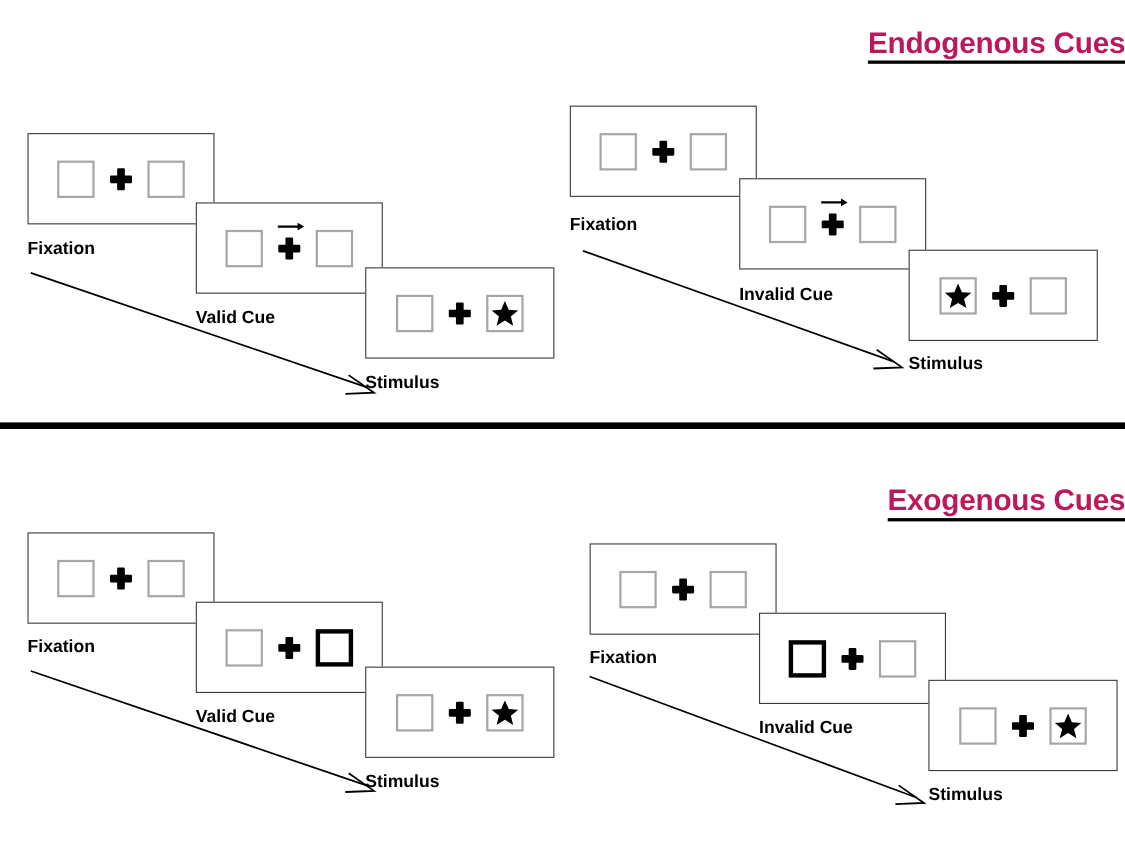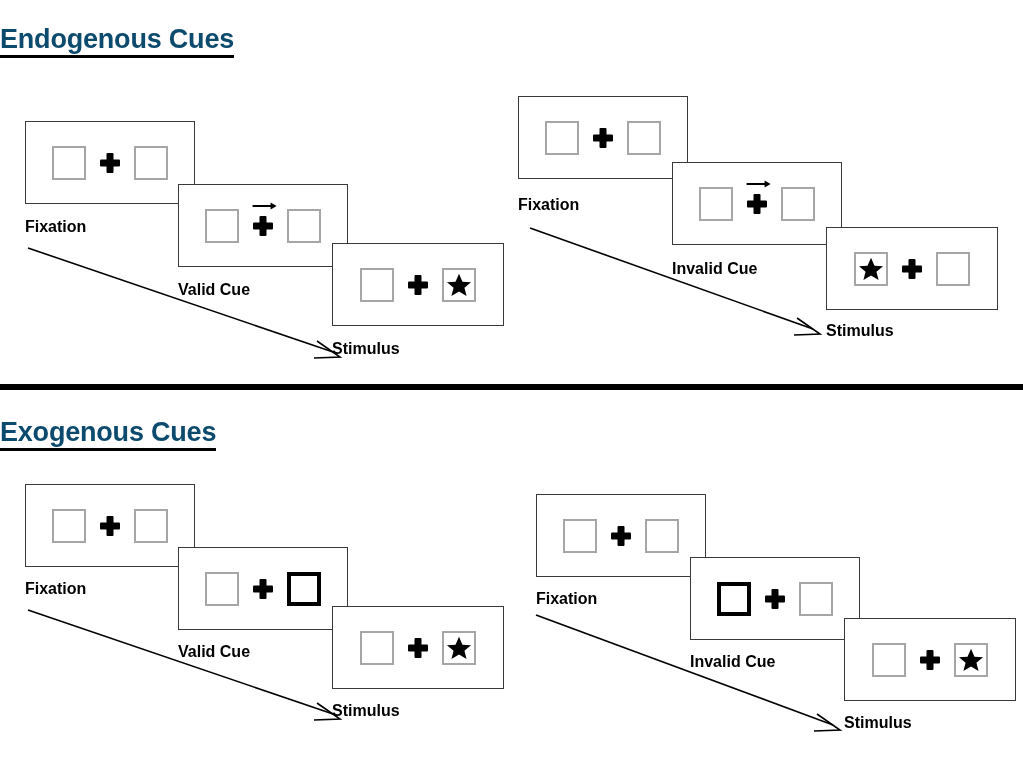--- a/index.html
+++ b/index.html
@@ -12,24 +12,24 @@
     height: 767px;
     position: relative;
     font-family: "Liberation Sans", sans-serif;
     overflow: hidden;
   }
 
   
   .section-title {
     position: absolute;
     width: 100%;
-    text-align: left;
+    text-align: right;
     font-size: 27px;
     font-weight: bold;
-    color: #0c4a6e;
+    color: #be185d;
     letter-spacing: -0.2px;
   }
   .section-title .t-underline {
     border-bottom: 3px solid #000000;
     padding-bottom: 1px;
   }
 
   
   .section-divider {
     position: absolute;
@@ -219,21 +219,21 @@
 </div>
 <div class="panel-label" style="left:826px; top:322px; width:172px;">Stimulus</div>
 
 <svg class="seq-arrow" style="left:525px; top:222px; width:305px; height:120px;" viewBox="0 0 305 120">
   <line x1="5" y1="6" x2="288" y2="107" stroke="#000" stroke-width="1.6"></line>
   <path d="M 272 96 L 295 112 L 269 113" fill="none" stroke="#000" stroke-width="1.6"></path>
 </svg>
 
 <div class="section-divider" style="top:384px;"></div>
 
-<div class="section-title" style="top:417px;">
+<div class="section-title" style="top:440px;">
   <span class="t-underline">Exogenous Cues</span>
 </div>
 
 <div class="panel" style="left:25px; top:484px; width:170px; height:83px;">
   <div class="panel-inner">
     <div class="stim-box"></div>
     <div class="fix-cross"></div>
     <div class="stim-box"></div>
   </div>
 </div>

